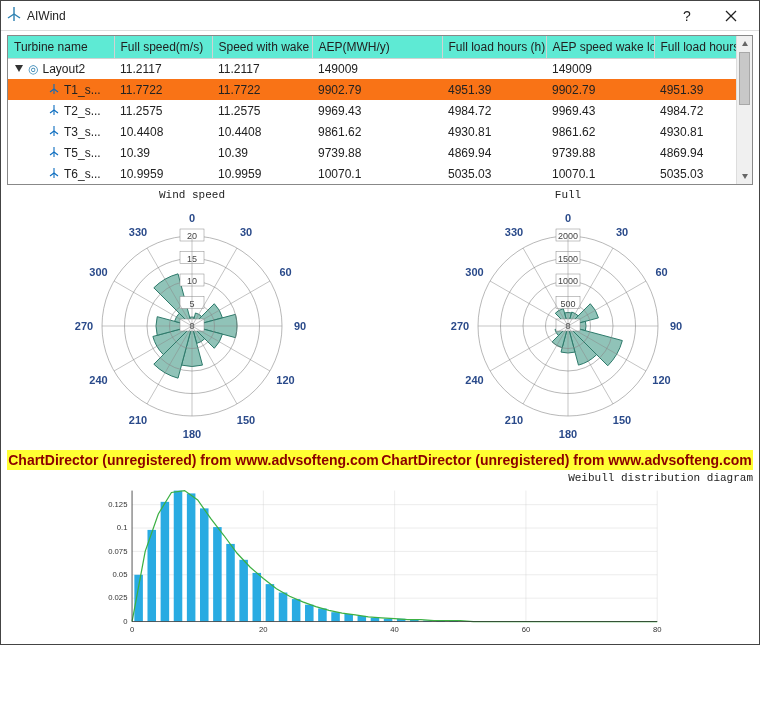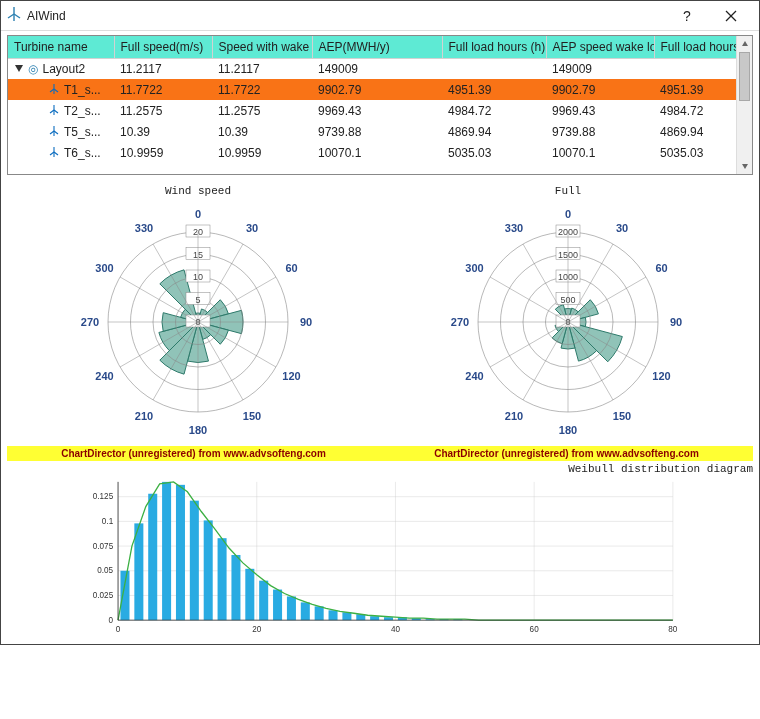--- a/index.html
+++ b/index.html
@@ -29,26 +29,26 @@
   .vscroll { position:absolute; right:0; top:0; bottom:0; width:16px; background:#f0f0f0; border-left:1px solid #ddd; display:flex; flex-direction:column; }
   .vscroll .arrow { height:16px; display:flex; align-items:center; justify-content:center; cursor:pointer; }
   .vscroll .track { flex:1; position:relative; }
   .vscroll .thumb { position:absolute; left:2px; right:2px; top:0; height:46%; background:#c8c8c8; border:1px solid #a8a8a8; }
   .treeexp { display:inline-block; width:10px; height:10px; margin-right:4px; position:relative; top:1px; }
   .treeexp svg { width:10px; height:10px; }
   .layicon { color:#2a7fb0; margin-right:4px; }
   .turb-icon { display:inline-block; margin-right:4px; color:#0b6cbf; width:12px; text-align:center; }
 
   
-  .polars { display:flex; justify-content:flex-end; margin-top:8px; }
+  .polars { display:flex; justify-content:space-between; margin-top:2px; }
   .polar-block { width:370px; text-align:center; }
   .polar-title { font-family: "Courier New", monospace; font-size:11px; margin:2px 0 0 0; }
   .polar-svg { width:290px; height:246px; }
   .watermarks { display:flex; }
-  .watermark { flex:1; background:#ffff33; color:#8b0000; font-size:10px; font-weight:bold; text-align:center; padding:2px 0; }
+  .watermark { flex:1; background:#ffff33; color:#8b0000; font-size:14px; font-weight:bold; text-align:center; padding:2px 0; }
   .weib-title { font-family:"Courier New",monospace; font-size:11px; text-align:right; margin:2px 0 2px 0; }
   .weib-svg { display:block; margin:0 auto; }
 </style>
 </head>
 <body>
 
 <div class="window">
   <div class="titlebar">
     <span class="appicon">
       <svg width="14" height="14" viewBox="0 0 14 14">
@@ -124,20 +124,36 @@
                         <line x1="5" y1="5" x2="9" y2="8"></line>
                         <line x1="5" y1="5" x2="5" y2="10"></line>
                       </g>
                     </svg></span><span>T2_s...</span></td>
                 <td class="col1">11.2575</td>
                 <td class="col2">11.2575</td>
                 <td class="col3">9969.43</td>
                 <td class="col4">4984.72</td>
                 <td class="col5">9969.43</td>
                 <td class="col6">4984.72</td>
+              </tr>
+              <tr>
+                <td class="col0"><span style="display:inline-block;width:34px"></span><span class="turb-icon"><svg width="10" height="10" viewBox="0 0 10 10">
+                      <g stroke="#0b6cbf" stroke-width="1.1" fill="none">
+                        <line x1="5" y1="5" x2="5" y2="0"></line>
+                        <line x1="5" y1="5" x2="1" y2="8"></line>
+                        <line x1="5" y1="5" x2="9" y2="8"></line>
+                        <line x1="5" y1="5" x2="5" y2="10"></line>
+                      </g>
+                    </svg></span><span>T3_s...</span></td>
+                <td class="col1">10.4408</td>
+                <td class="col2">10.4408</td>
+                <td class="col3">9861.62</td>
+                <td class="col4">4930.81</td>
+                <td class="col5">9861.62</td>
+                <td class="col6">4930.81</td>
               </tr>
               <tr>
                 <td class="col0"><span style="display:inline-block;width:34px"></span><span class="turb-icon"><svg width="10" height="10" viewBox="0 0 10 10">
                       <g stroke="#0b6cbf" stroke-width="1.1" fill="none">
                         <line x1="5" y1="5" x2="5" y2="0"></line>
                         <line x1="5" y1="5" x2="1" y2="8"></line>
                         <line x1="5" y1="5" x2="9" y2="8"></line>
                         <line x1="5" y1="5" x2="5" y2="10"></line>
                       </g>
                     </svg></span><span>T5_s...</span></td>

